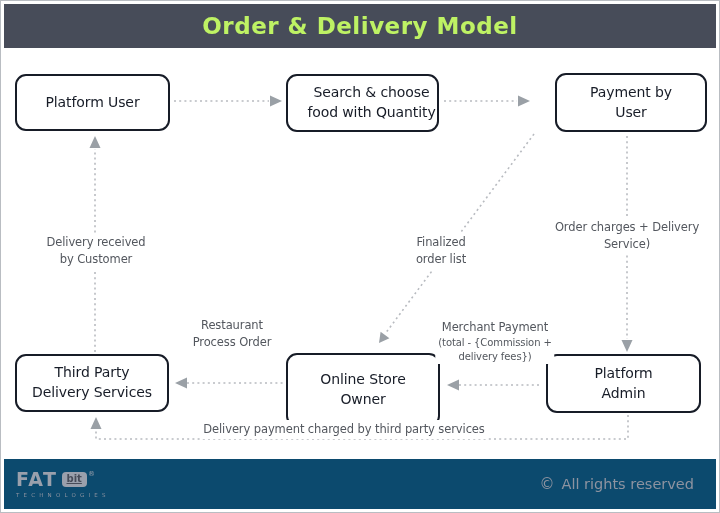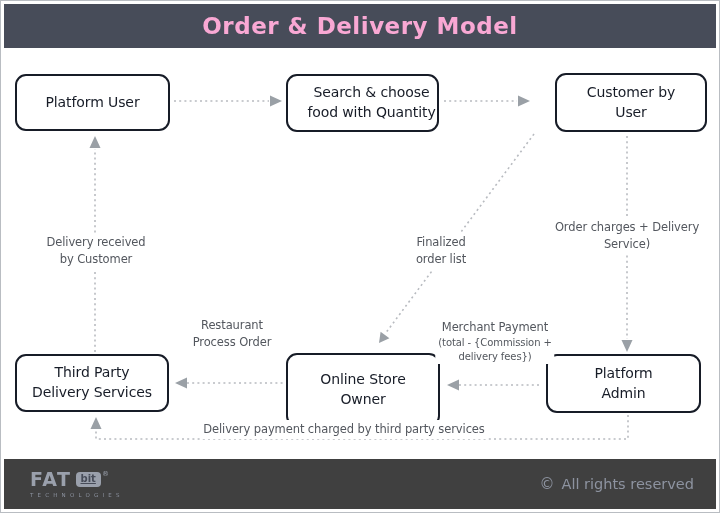--- a/index.html
+++ b/index.html
@@ -8,42 +8,42 @@
     position:relative; width:720px; height:513px;
     background:#ffffff; border:1px solid #b9bdc2;
     font-family:"DejaVu Sans", sans-serif;
     overflow:hidden;
   }
   .header {
     position:absolute; left:3px; right:3px; top:3px; height:44px;
     background:#474c59; display:flex; align-items:center; justify-content:center;
   }
   .header h1 {
-    color:#f9a8d4; font-size:23px; font-weight:bold; letter-spacing:.5px;
+    color:#bef264; font-size:23px; font-weight:bold; letter-spacing:.5px;
   }
   svg.connectors { position:absolute; left:0; top:0; width:720px; height:513px; z-index:1; pointer-events:none; }
   .node {
     position:absolute; z-index:2; background:#ffffff;
     border:2px solid #171c27; border-radius:11px;
     display:flex; flex-direction:column; align-items:center; justify-content:center;
     font-size:14px; color:#171c27; line-height:1.42; text-align:center;
     letter-spacing:-.1px;
   }
   .node span { display:block; white-space:nowrap; }
   .edge-label {
     position:absolute; z-index:2; transform:translateX(-50%);
     background:#ffffff; color:#53575e; font-size:11.5px; line-height:1.5;
     text-align:center; padding:1px 3px; letter-spacing:-.1px;
   }
   .edge-label span { display:block; white-space:nowrap; }
   .edge-label .sub { font-size:10px; line-height:1.35; }
   .footer {
     position:absolute; left:3px; right:3px; bottom:3px; height:50px;
-    background:#404040; display:flex; align-items:center; justify-content:space-between;
-    padding:0 22px 0 26px;
+    background:#0c4a6e; display:flex; align-items:center; justify-content:space-between;
+    padding:0 22px 0 12px;
   }
   .logo { display:flex; flex-direction:column; align-items:flex-start; }
   .logo-row { display:flex; align-items:center; }
   .logo-fat { color:#9aa0ac; font-weight:bold; font-size:19px; letter-spacing:1.5px; line-height:1; }
   .logo-bit {
     background:#9aa0ac; color:#474c59; font-weight:bold; font-size:10px;
     border-radius:4px; padding:1px 5px 2px; margin-left:4px; line-height:1.2;text-decoration:underline;
   }
   .logo-reg { color:#9aa0ac; font-size:7px; align-self:flex-start; margin-left:1px; }
   .logo-tagline { color:#8d93a0; font-size:5.5px; letter-spacing:4.2px; margin-top:3px; }
@@ -85,21 +85,21 @@
   <div class="node" style="left:14px; top:73px; width:155px; height:57px;">
     <span>Platform User</span>
   </div>
 
   <div class="node" style="left:285px; top:73px; width:153px; height:58px;padding-left:18px;">
     <span>Search &amp; choose</span>
     <span>food with Quantity</span>
   </div>
 
   <div class="node" style="left:554px; top:72px; width:152px; height:59px;">
-    <span>Customer by</span>
+    <span>Payment by</span>
     <span>User</span>
   </div>
 
   <div class="node" style="left:14px; top:353px; width:154px; height:58px;">
     <span>Third Party</span>
     <span>Delivery Services</span>
   </div>
 
   <div class="node" style="left:285px; top:352px; width:154px; height:74px;">
     <span>Online Store</span>

